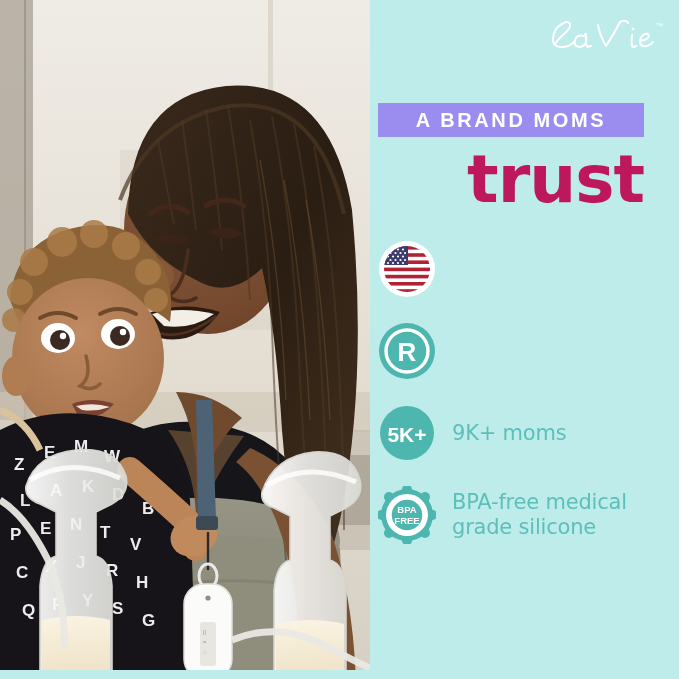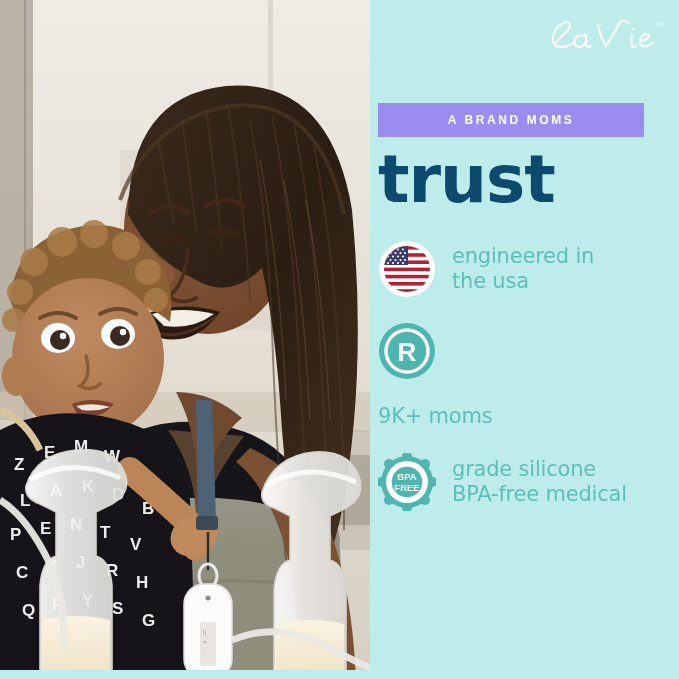--- a/index.html
+++ b/index.html
@@ -18,27 +18,27 @@
   .panel{position:relative;width:309px;height:679px;background:#bdeceb;}
 
   .logo{position:absolute;left:176px;top:16px;width:120px;height:40px;}
   .logo svg{display:block;width:120px;height:40px;}
 
   .banner{
     position:absolute;left:8px;top:103px;width:266px;height:34px;
     background:#9b8cf0;display:flex;align-items:center;justify-content:center;
   }
   .banner span{
-    color:#ffffff;font-size:12px;font-weight:bold;letter-spacing:2.6px;
+    color:#ffffff;font-size:20px;font-weight:bold;letter-spacing:2.6px;
     font-family:"Liberation Sans",sans-serif;white-space:nowrap;
   }
 
   .headline{
     position:absolute;left:8px;top:143px;width:266px;
-    text-align:left;color:#0c4a6e;
+    text-align:right;color:#be185d;
     font-size:66px;line-height:74px;font-weight:bold;letter-spacing:-1px;
     font-family:"DejaVu Sans",sans-serif;
   }
 
   .features{position:absolute;left:8px;top:240px;width:301px;}
   .feature{display:flex;align-items:center;margin-bottom:24px;}
   .feature .badge{flex:0 0 58px;width:58px;height:58px;margin-right:16px;}
   .feature .badge svg{display:block;width:58px;height:58px;}
   .feature .txt{
     color:#5cbfb9;font-size:21px;line-height:25px;font-weight:normal;
@@ -316,37 +316,39 @@
                 <circle cx="22.5" cy="20" r="1.1"></circle>
                   <circle cx="27" cy="20" r="1.1"></circle>
                 <circle cx="10" cy="23" r="1.1"></circle>
                   <circle cx="15" cy="23" r="1.1"></circle>
                 <circle cx="20" cy="23" r="1.1"></circle>
                   <circle cx="25" cy="23" r="1.1"></circle>
               </g>
             </g>
           </svg>
         </div>
-        <div class="txt">
-          <div>engineered in</div>
-          <div>the usa</div>
-        </div>
       </div>
 
       <div class="feature">
         <div class="badge">
           <svg viewBox="0 0 58 58">
             <circle cx="29" cy="29" r="28" fill="#4db6ae"></circle>
             <circle cx="29" cy="29" r="21" fill="none" stroke="#ffffff" stroke-width="3.4"></circle>
             <text x="29" y="39" text-anchor="middle" fill="#ffffff" font-family="Liberation Sans, sans-serif" font-size="26" font-weight="bold">R</text>
           </svg>
         </div>
       </div>
 
       <div class="feature">
+        <div class="badge">
+          <svg viewBox="0 0 58 58">
+            <circle cx="29" cy="29" r="27" fill="#4db6ae"></circle>
+            <text x="29" y="38" text-anchor="middle" fill="#ffffff" font-family="Liberation Sans, sans-serif" font-size="21" font-weight="bold">5K+</text>
+          </svg>
+        </div>
         <div class="txt">
           <div>9K+ moms</div>
         </div>
       </div>
 
       <div class="feature">
         <div class="badge">
           <svg viewBox="0 0 58 58">
             <g fill="#4db6ae">
               <circle cx="29" cy="29" r="26"></circle>
@@ -360,20 +362,20 @@
                 <circle cx="11" cy="11" r="5"></circle>
             </g>
             <circle cx="29" cy="29" r="21" fill="#ffffff"></circle>
             <circle cx="29" cy="29" r="16" fill="#4db6ae"></circle>
             <circle cx="29" cy="29" r="16" fill="none" stroke="#ffffff" stroke-width="1.4"></circle>
             <text x="29" y="27" text-anchor="middle" fill="#ffffff" font-family="Liberation Sans, sans-serif" font-size="9.5" font-weight="bold">BPA</text>
             <text x="29" y="38" text-anchor="middle" fill="#ffffff" font-family="Liberation Sans, sans-serif" font-size="9.5" font-weight="bold">FREE</text>
           </svg>
         </div>
         <div class="txt">
+          <div>BPA-free medical</div>
           <div>grade silicone</div>
-          <div>BPA-free medical</div>
         </div>
       </div>
 
     </div>
   </div>
 </div>
 
 </body></html>

